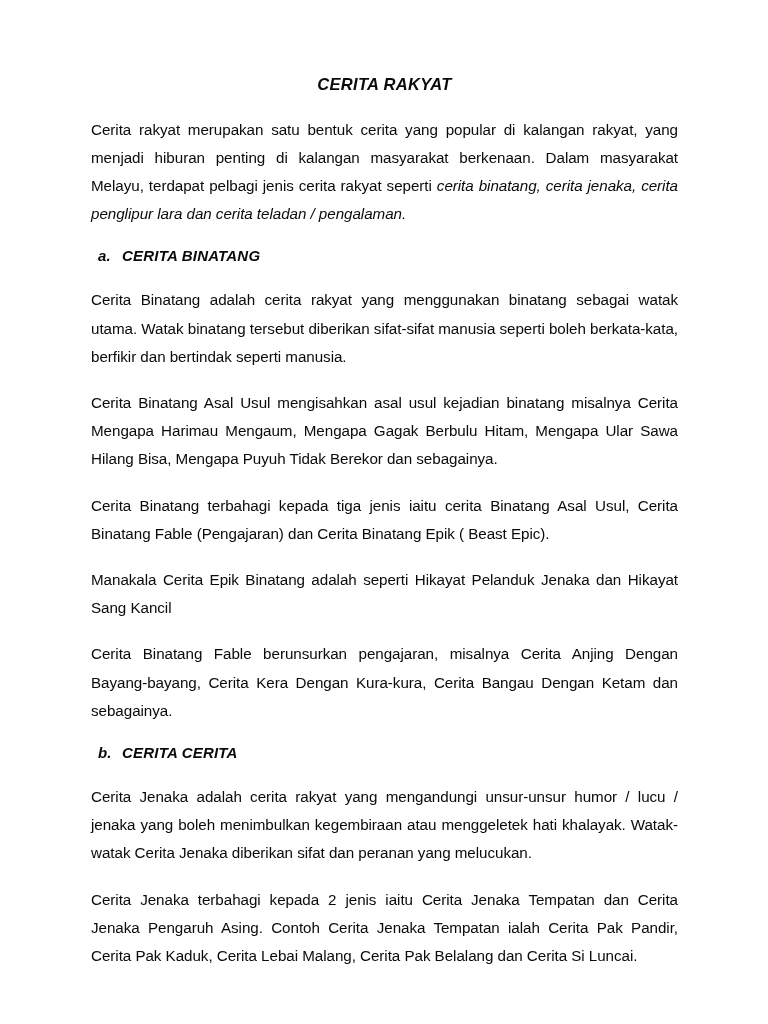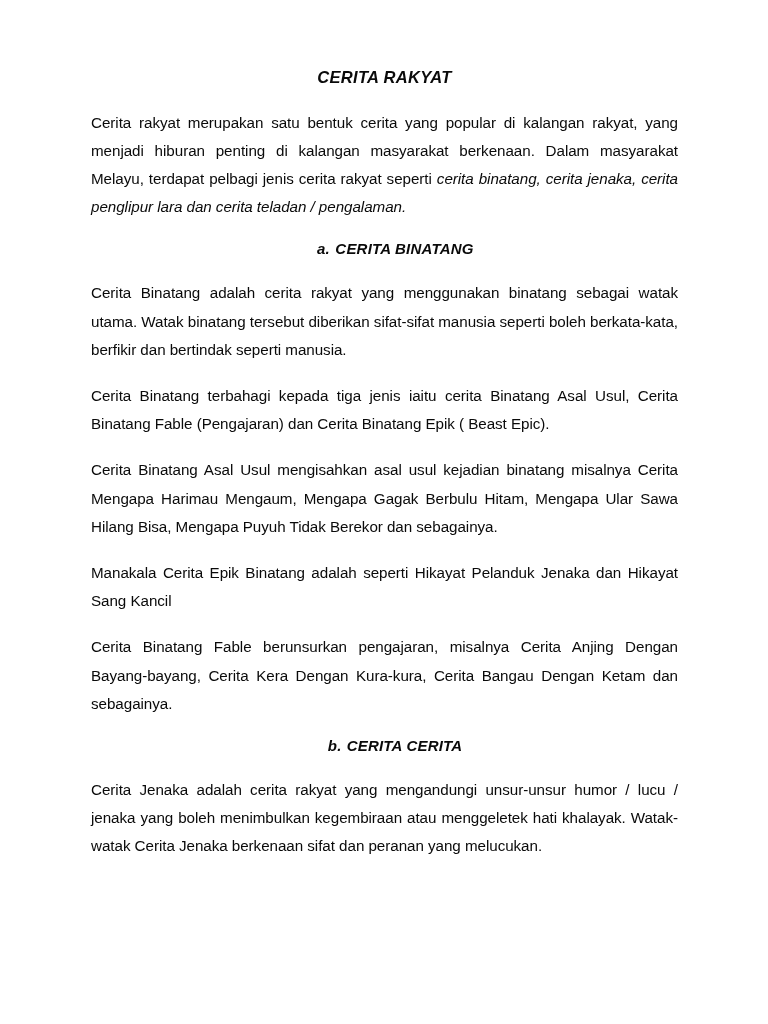--- a/index.html
+++ b/index.html
@@ -20,21 +20,21 @@
     position: relative;
     width: 768px;
     height: 1024px;
     background: #ffffff;
     box-sizing: border-box;
     padding: 0;
   }
   .content {
     position: absolute;
     left: 91px;
-    top: 67px;
+    top: 74px;
     width: 587px;
   }
   .doc-title {
     text-align: center;
     font-weight: bold;
     font-style: italic;
     font-size: 16.5px;
     letter-spacing: 0.3px;
     margin: 0 0 21px 0;
     line-height: 1.25;
@@ -47,27 +47,26 @@
     text-justify: inter-word;
     letter-spacing: -0.05px;
   }
   p.body-text:last-child {
     margin-bottom: 0;
   }
   .ital {
     font-style: italic;
   }
   h2.section-heading {
-    margin: 0 0 14px 16px;
+    margin: 0 0 14px 7px;
     font-size: 15px;
     font-weight: bold;
     font-style: italic;
     line-height: 24px;
     letter-spacing: 0.2px;
-    text-align: center;
   }
   h2.section-heading .marker {
     display: inline-block;
     min-width: 24px;
   }
   .gap-before-heading {
     margin-top: 20px;
   }
 </style>
 </head>
@@ -76,23 +75,24 @@
 <div class="page">
   <div class="content">
 
     <h1 class="doc-title">CERITA RAKYAT</h1>
 
     <p class="body-text"><span>Cerita rakyat merupakan satu bentuk cerita yang popular di kalangan rakyat, yang menjadi hiburan penting di kalangan masyarakat berkenaan.  Dalam masyarakat Melayu,  terdapat  pelbagi  jenis  cerita  rakyat  seperti </span><span class="ital">cerita binatang, cerita jenaka, cerita penglipur lara dan cerita teladan / pengalaman.</span></p>
 
     <h2 class="section-heading gap-before-heading"><span class="marker">a.</span><span>CERITA BINATANG</span></h2>
 
     <p class="body-text">Cerita Binatang adalah cerita rakyat yang menggunakan binatang sebagai watak utama.  Watak binatang tersebut diberikan sifat-sifat manusia seperti boleh berkata-kata, berfikir dan bertindak seperti manusia.</p>
+    <p class="body-text">Cerita Binatang Asal Usul mengisahkan asal usul kejadian binatang misalnya Cerita Mengapa Harimau Mengaum, Mengapa Gagak Berbulu Hitam, Mengapa Ular Sawa Hilang Bisa, Mengapa Puyuh Tidak Berekor dan sebagainya.</p>
     <p class="body-text">Cerita Binatang terbahagi kepada tiga jenis iaitu cerita Binatang Asal Usul, Cerita Binatang Fable (Pengajaran) dan Cerita Binatang Epik ( Beast Epic).</p>
-    <p class="body-text">Cerita Binatang Asal Usul mengisahkan asal usul kejadian binatang misalnya Cerita Mengapa Harimau Mengaum, Mengapa Gagak Berbulu Hitam, Mengapa Ular Sawa Hilang Bisa, Mengapa Puyuh Tidak Berekor dan sebagainya.</p>
     <p class="body-text">Manakala Cerita Epik Binatang adalah seperti Hikayat Pelanduk Jenaka dan Hikayat Sang Kancil</p>
     <p class="body-text">Cerita Binatang Fable berunsurkan pengajaran, misalnya Cerita Anjing Dengan Bayang-bayang, Cerita Kera Dengan Kura-kura, Cerita Bangau Dengan Ketam dan sebagainya.</p>
 
     <h2 class="section-heading gap-before-heading"><span class="marker">b.</span><span>CERITA CERITA</span></h2>
 
-    <p class="body-text">Cerita Jenaka adalah cerita rakyat yang mengandungi unsur-unsur humor / lucu / jenaka yang boleh menimbulkan kegembiraan atau menggeletek hati khalayak.  Watak-watak Cerita Jenaka berkenaan sifat dan peranan yang melucukan.</p>
+    <p class="body-text">Cerita Jenaka adalah cerita rakyat yang mengandungi unsur-unsur humor / lucu / jenaka yang boleh menimbulkan kegembiraan atau menggeletek hati khalayak.  Watak-watak Cerita Jenaka diberikan sifat dan peranan yang melucukan.</p>
+    <p class="body-text">Cerita Jenaka terbahagi kepada 2 jenis iaitu Cerita Jenaka Tempatan dan Cerita Jenaka Pengaruh Asing.  Contoh Cerita Jenaka Tempatan ialah Cerita Pak Pandir, Cerita Pak Kaduk, Cerita Lebai Malang, Cerita Pak Belalang dan Cerita Si Luncai.</p>
 
   </div>
 </div>
 
 </body></html>

